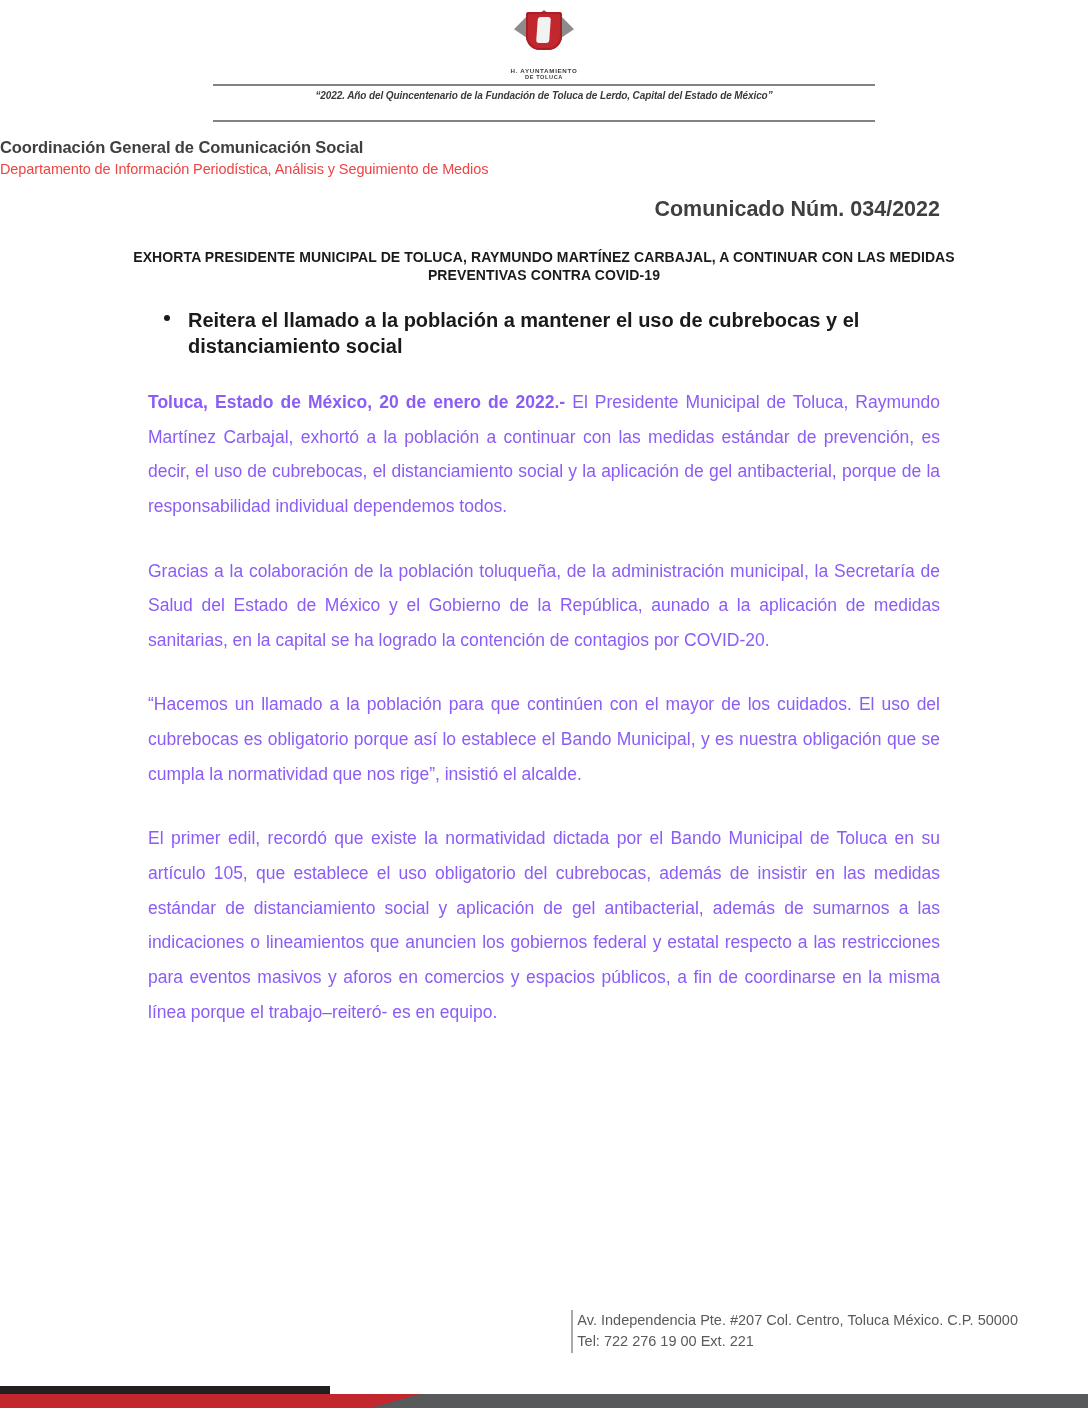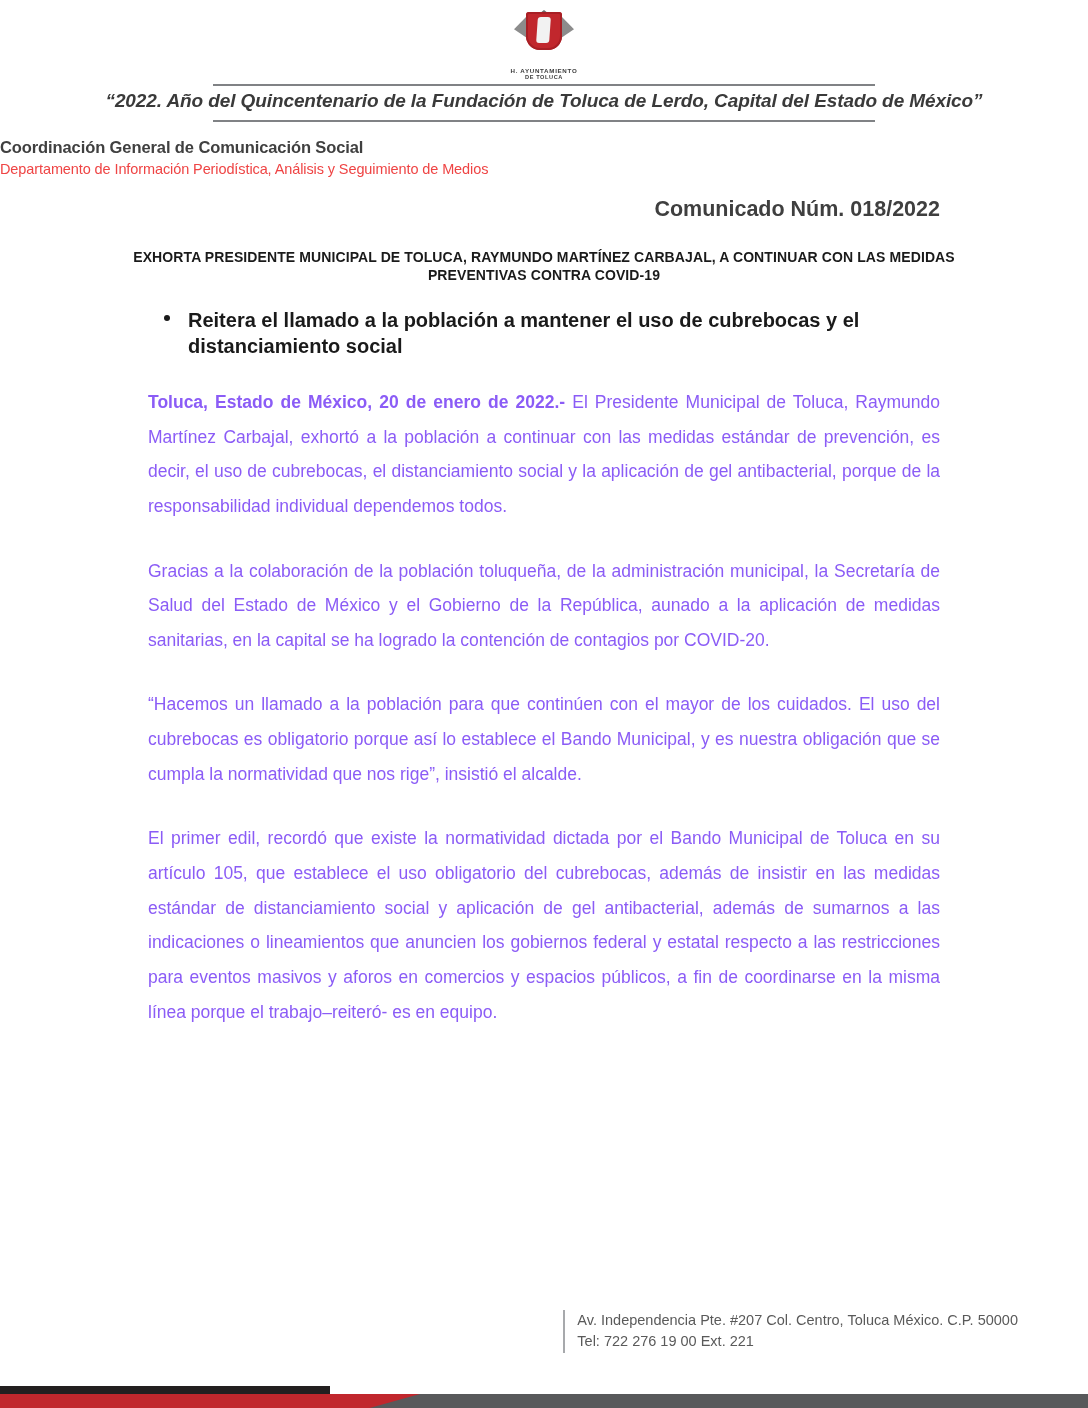--- a/index.html
+++ b/index.html
@@ -86,21 +86,21 @@
     letter-spacing: 0.6px;
     color: #3b3b3b;
   }
 
   .motto-wrap {
     margin-top: 10px;
     position: relative;
     height: 30px;
   }
   .motto {
-    font-size: 19px;
+    font-size: 10px;
     font-style: italic;
     font-weight: bold;
     color: #3a3a3a;
     letter-spacing: -0.1px;
   }
   .rule-top, .rule-bottom {
     position: absolute;
     left: 213px;
     width: 662px;
     height: 2px;
@@ -195,21 +195,21 @@
     width: 1088px;
   }
   .footer-address {
     position: absolute;
     right: 70px;
     bottom: 55px;
     text-align: left;
     font-size: 14.5px;
     color: #5a5a5a;
     line-height: 1.5;
-    padding-left: 12px;
+    padding-left: 4px;
     border-left: 2px solid #a7a9ac;
   }
   .footer-bars {
     position: absolute;
     left: 0;
     bottom: 0;
     width: 1088px;
     height: 22px;
   }
   .bar-dark {
@@ -251,21 +251,21 @@
       <div class="rule-top"></div>
       <div class="motto">“2022. Año del Quincentenario de la Fundación de Toluca de Lerdo, Capital del Estado de México”</div>
       <div class="rule-bottom"></div>
     </div>
 
     <div class="dept">
       <div class="dept-line1">Coordinación General de Comunicación Social</div>
       <div class="dept-line2">Departamento de Información Periodística, Análisis y Seguimiento de Medios</div>
     </div>
 
-    <div class="comunicado">Comunicado Núm. 018/2022</div>
+    <div class="comunicado">Comunicado Núm. 034/2022</div>
   </div>
 
   <div class="title">EXHORTA PRESIDENTE MUNICIPAL DE TOLUCA, RAYMUNDO MARTÍNEZ CARBAJAL, A CONTINUAR CON LAS MEDIDAS PREVENTIVAS CONTRA COVID-19</div>
 
   <ul class="bullets">
     <li>Reitera el llamado a la población a mantener el uso de cubrebocas y el distanciamiento social</li>
   </ul>
 
   <div class="body-copy">
     <p><b>Toluca, Estado de México, 20 de enero de 2022.-</b><span> El Presidente Municipal de Toluca, Raymundo Martínez Carbajal, exhortó a la población a continuar con las medidas estándar de prevención, es decir, el uso de cubrebocas, el distanciamiento social y la aplicación de gel antibacterial, porque de la responsabilidad individual dependemos todos.</span></p>

